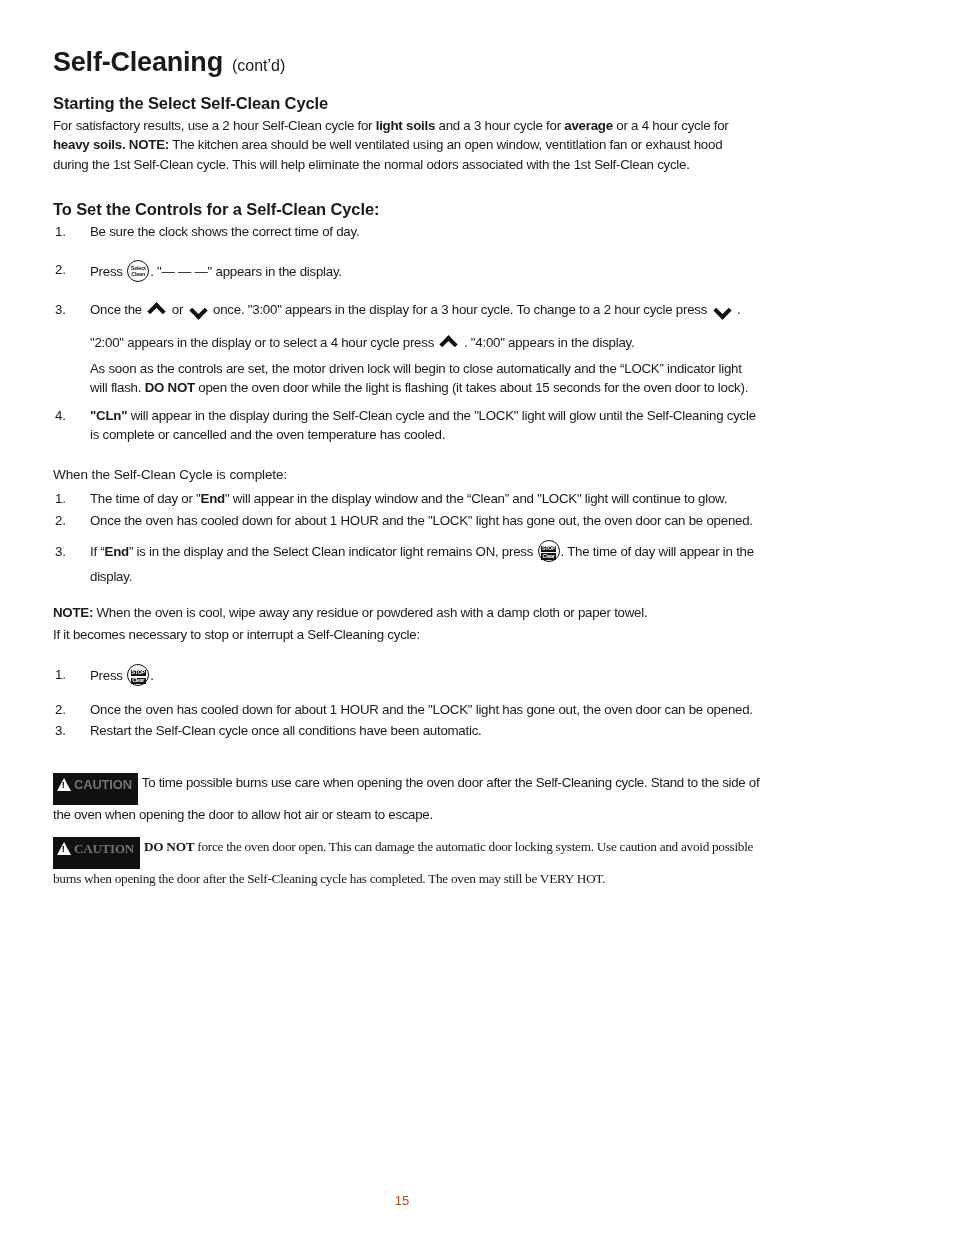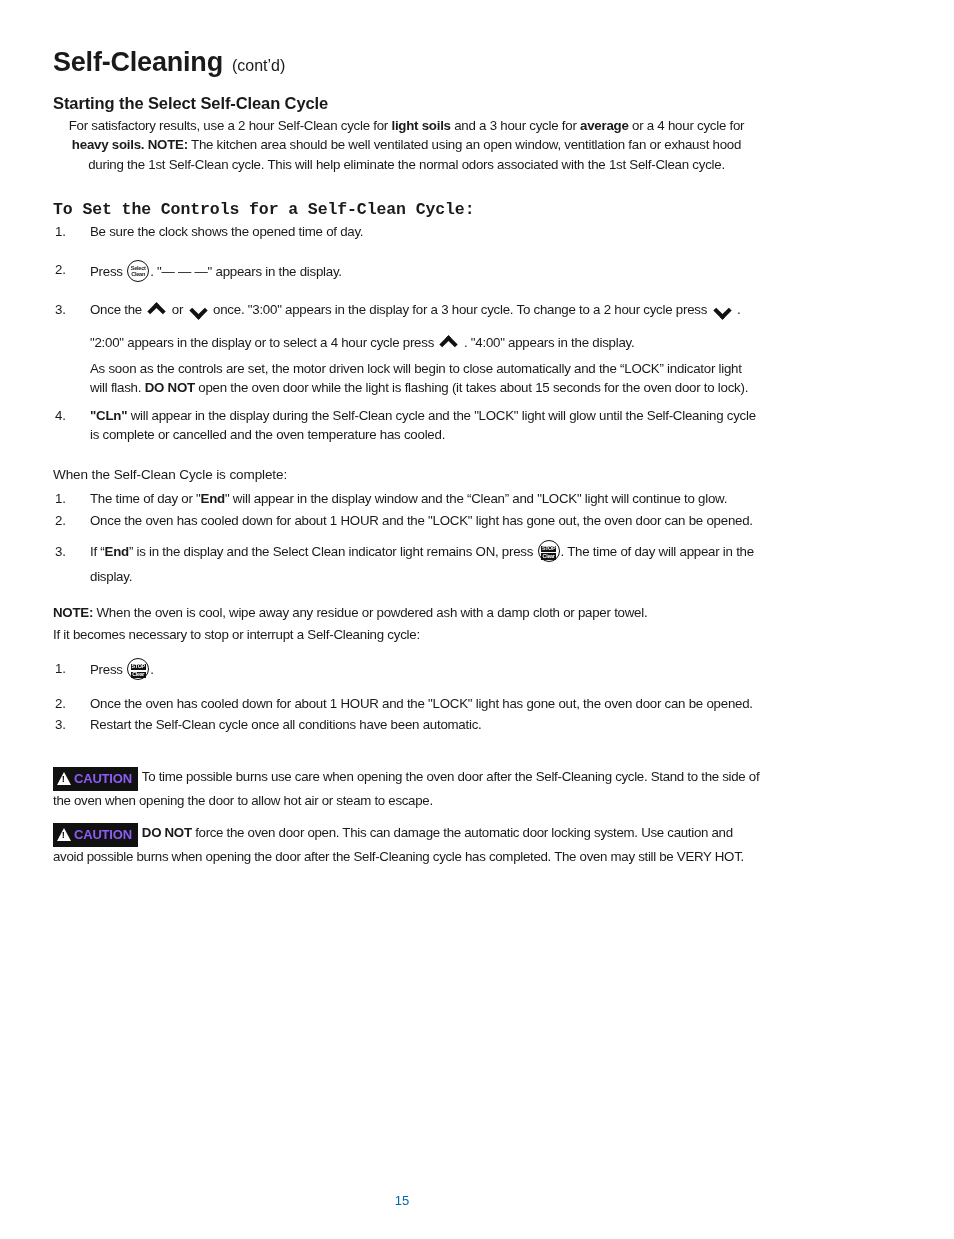--- a/index.html
+++ b/index.html
@@ -41,37 +41,37 @@
     margin-left: 9px;
     line-height: 1.1;
   }
 
   .h2 {
     font-size: 16.5px;
     font-weight: bold;
     margin: 0 0 3px 0;
     letter-spacing: -0.1px;
   }
-  .h2.spaced { margin-top: 26px; font-family: Liberation Mono, monospace; }
+  .h2.spaced { margin-top: 26px; }
 
   .h3 {
     font-size: 13.5px;
     font-weight: normal;
     margin: 0 0 7px 0;
     letter-spacing: -0.1px;
   }
 
   
   p.body {
     font-size: 13.3px;
     line-height: 1.47;
     margin: 0 0 2px 0;
     letter-spacing: -0.25px;
   }
-  p.intro { margin-bottom: 4px; text-align: center; }
+  p.intro { margin-bottom: 4px; }
 
   .b { font-weight: bold; }
 
   
   ol.steps {
     list-style: none;
     margin: 0;
     padding: 0;
   }
   ol.steps > li {
@@ -172,25 +172,25 @@
   .caution-block {
     font-size: 13.3px;
     line-height: 1.47;
     letter-spacing: -0.3px;
     margin: 0 0 12px 0;
     text-align: left;
   }
   .caution-badge {
     display: inline-block;
     background: #111;
-    color: #8b5cf6;
+    color: #737373;
     font-weight: bold;
     font-size: 13px;
     letter-spacing: -0.2px;
-    padding: 2px 6px 3px 4px;
+    padding: 2px 6px 11px 4px;
     vertical-align: -2px;
     margin-right: 4px;
     white-space: nowrap;
   }
   .warn-tri {
     display: inline-block;
     width: 0;
     height: 0;
     border-left: 7.5px solid transparent;
     border-right: 7.5px solid transparent;
@@ -212,21 +212,21 @@
   }
 
   
   .page-number {
     position: absolute;
     left: 0;
     right: 0;
     bottom: 31px;
     text-align: center;
     font-size: 13px;
-    color: #0369a1;
+    color: #c2410c;
   }
 </style>
 </head>
 <body>
 
 <div class="page">
 
   <div class="title-row">
     <span class="title-main">Self-Cleaning</span>
     <span class="title-cont">(cont’d)</span>
@@ -234,21 +234,21 @@
 
   <h2 class="h2">Starting the Select Self-Clean Cycle</h2>
   <p class="body intro"><span>For satisfactory results, use a 2 hour Self-Clean cycle for </span><span class="b">light soils</span><span> and a 3 hour cycle for </span><span class="b">average</span><span> or a 4 hour cycle for </span><span class="b">heavy soils. NOTE:</span><span> The kitchen area should be well ventilated using an open window, ventitlation fan or exhaust hood during the 1st Self-Clean cycle. This will help eliminate the normal odors associated with the 1st Self-Clean cycle.</span></p>
 
   <h2 class="h2 spaced">To Set the Controls for a Self-Clean Cycle:</h2>
 
   <ol class="steps">
 
     <li class="wide">
       <span class="num">1.</span>
-      <span>Be sure the clock shows the opened time of day.</span>
+      <span>Be sure the clock shows the correct time of day.</span>
     </li>
 
     <li class="wide">
       <span class="num">2.</span>
       <span>Press </span><span class="ctrl-btn select"><span class="l1">Select</span><span class="l2">Clean</span></span><span>. "— — —" appears in the display.</span>
     </li>
 
     <li>
       <span class="num">3.</span>
       <span>Once the </span><span class="chev up"></span><span> or </span><span class="chev down"></span><span> once. "3:00" appears in the display for a 3 hour cycle. To change to a 2 hour cycle press </span><span class="chev down"></span><span> .</span>
@@ -278,40 +278,40 @@
       <span>Once the oven has cooled down for about 1 HOUR and the "LOCK" light has gone out, the oven door can be opened.</span>
     </li>
     <li style="margin-top:10px; line-height:1.85;">
       <span class="num">3.</span>
       <span>If “</span><span class="b">End</span><span>” is in the display and the Select Clean indicator light remains ON, press </span><span class="ctrl-btn stop"><span class="l1">STOP</span><span class="l2">Clear</span></span><span>.  The time of day will appear in the display.</span>
     </li>
   </ol>
 
   <p class="body" style="margin-top:14px;"><span class="b">NOTE:</span><span> When the oven is cool, wipe away any residue or powdered ash with a damp cloth or paper towel.</span></p>
 
-  <p class="body" style="margin-bottom:14px;">If it becomes necessary to stop or interrupt a Self-Cleaning cycle:</p>
+  <p class="body" style="margin-bottom:20px;">If it becomes necessary to stop or interrupt a Self-Cleaning cycle:</p>
 
   <ol class="steps tight">
     <li style="margin-bottom:12px; line-height:1.7;">
       <span class="num">1.</span>
       <span>Press </span><span class="ctrl-btn stop"><span class="l1">STOP</span><span class="l2">Clear</span></span><span>.</span>
     </li>
     <li>
       <span class="num">2.</span>
       <span>Once the oven has cooled down for about 1 HOUR and the "LOCK" light has gone out, the oven door can be opened.</span>
     </li>
     <li>
       <span class="num">3.</span>
       <span>Restart the Self-Clean cycle once all conditions have been automatic.</span>
     </li>
   </ol>
 
   <div class="caution-block" style="margin-top:32px;">
     <span class="caution-badge"><span class="warn-tri"></span><span>CAUTION</span></span><span>To time possible burns use care when opening the oven door after the Self-Cleaning cycle. Stand to the side of the oven when opening the door to allow hot air or steam to escape.</span>
   </div>
 
-  <div class="caution-block" style="margin-top:4px;">
+  <div class="caution-block" style="margin-top:4px;font-family:Liberation Serif, serif;">
     <span class="caution-badge"><span class="warn-tri"></span><span>CAUTION</span></span><span class="b">DO NOT</span><span> force the oven door open. This can damage the automatic door locking system. Use caution and avoid possible burns when opening the door after the Self-Cleaning cycle has completed. The oven may still be VERY HOT.</span>
   </div>
 
   <div class="page-number">15</div>
 
 </div>
 
 </body></html>

